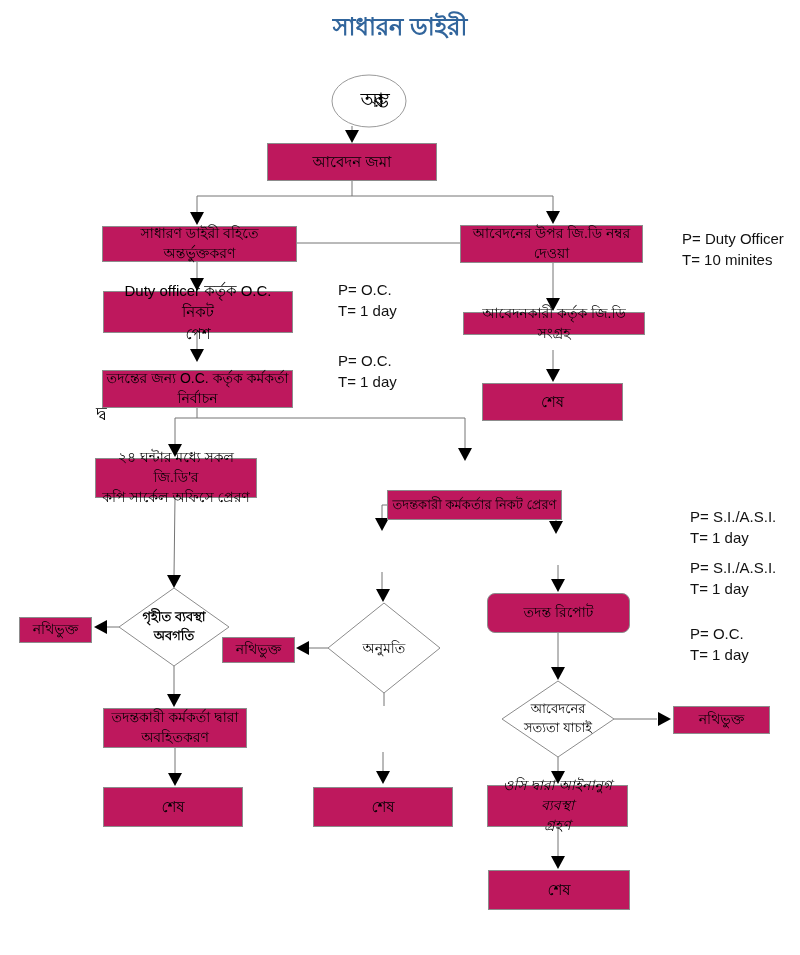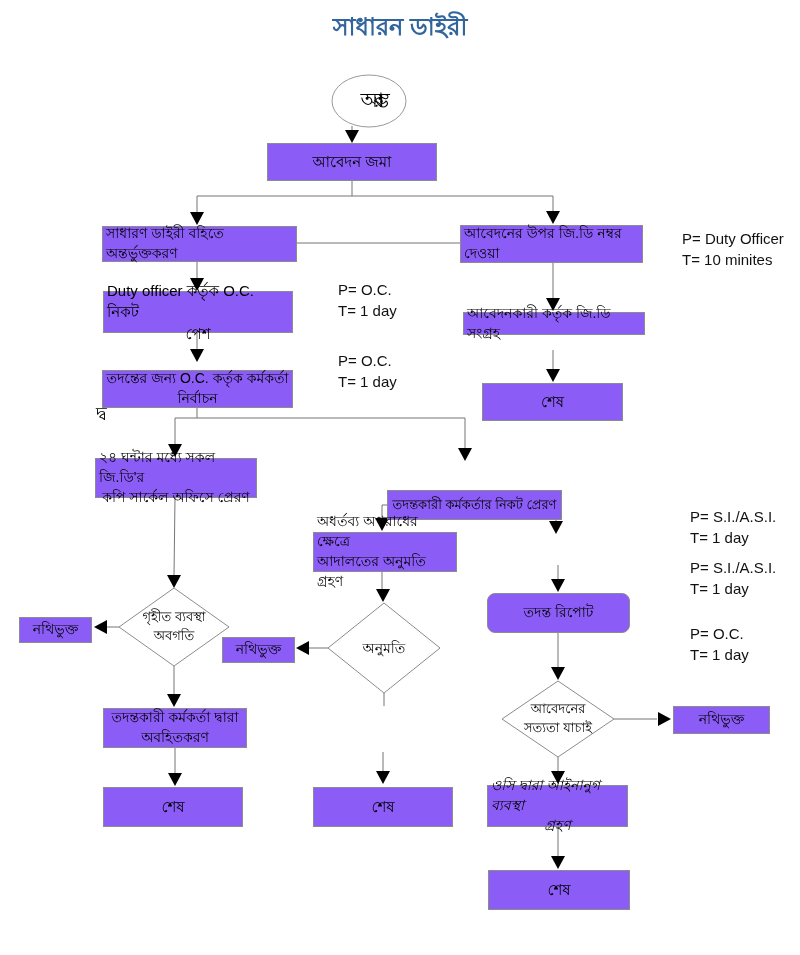--- a/index.html
+++ b/index.html
@@ -3,23 +3,23 @@
 <meta charset="utf-8">
 <style>
   html,body{margin:0;padding:0;background:#fff;}
   #canvas{
     position:relative;width:800px;height:955px;background:#fff;
     font-family:"Liberation Sans","DejaVu Sans",sans-serif;color:#000;
     overflow:hidden;
   }
   #wires{position:absolute;left:0;top:0;width:800px;height:955px;}
   .node{
-    position:absolute;border:1px solid #8c8c8c;background:#8b5cf6;
+    position:absolute;border:1px solid #8c8c8c;background:#be185d;
     display:flex;flex-direction:column;align-items:center;justify-content:center;
-    text-align:left;font-size:14px;line-height:1.42;color:#000;box-sizing:border-box;
+    text-align:center;font-size:14px;line-height:1.42;color:#000;box-sizing:border-box;
     padding:1px 3px;
   }
   .dtext{
     position:absolute;display:flex;flex-direction:column;align-items:center;justify-content:center;
     text-align:center;font-size:13px;line-height:1.45;color:#000;
   }
   .title{
     position:absolute;left:0;top:8px;width:800px;text-align:center;
     font-size:24px;font-weight:bold;color:#31659C;
   }
@@ -144,31 +144,27 @@
 
   <div class="node" style="left:95px;top:458px;width:162px;height:40px;">
     <span>২৪ ঘন্টার মধ্যে সকল জি.ডি'র</span>
     <span>কপি সার্কেল অফিসে প্রেরণ</span>
   </div>
 
   <div class="node small" style="left:387px;top:462px;width:175px;height:30px;margin-top:28px;">
     <span>তদন্তকারী কর্মকর্তার নিকট প্রেরণ</span>
   </div>
 
-  <div class="node" style="left:313px;top:532px;width:144px;height:40px;">
-    <span>অধর্তব্য অপরাধের ক্ষেত্রে</span>
-    <span>আদালতের অনুমতি গ্রহণ</span>
-  </div>
 
 
   <div class="node" style="left:487px;top:593px;width:143px;height:40px;border-radius:8px;">
     <span>তদন্ত রিপোট</span>
   </div>
 
-  <div class="dtext" style="left:124px;top:600px;width:100px;height:54px;">
+  <div class="dtext" style="left:124px;top:600px;width:100px;height:54px;font-weight:bold;">
     <span>গৃহীত ব্যবস্থা</span>
     <span>অবগতি</span>
   </div>
 
   <div class="dtext" style="left:334px;top:636px;width:100px;height:24px;font-size:14px;">
     <span>অনুমতি</span>
   </div>
 
   <div class="dtext" style="left:508px;top:694px;width:100px;height:50px;">
     <span>আবেদনের</span>

